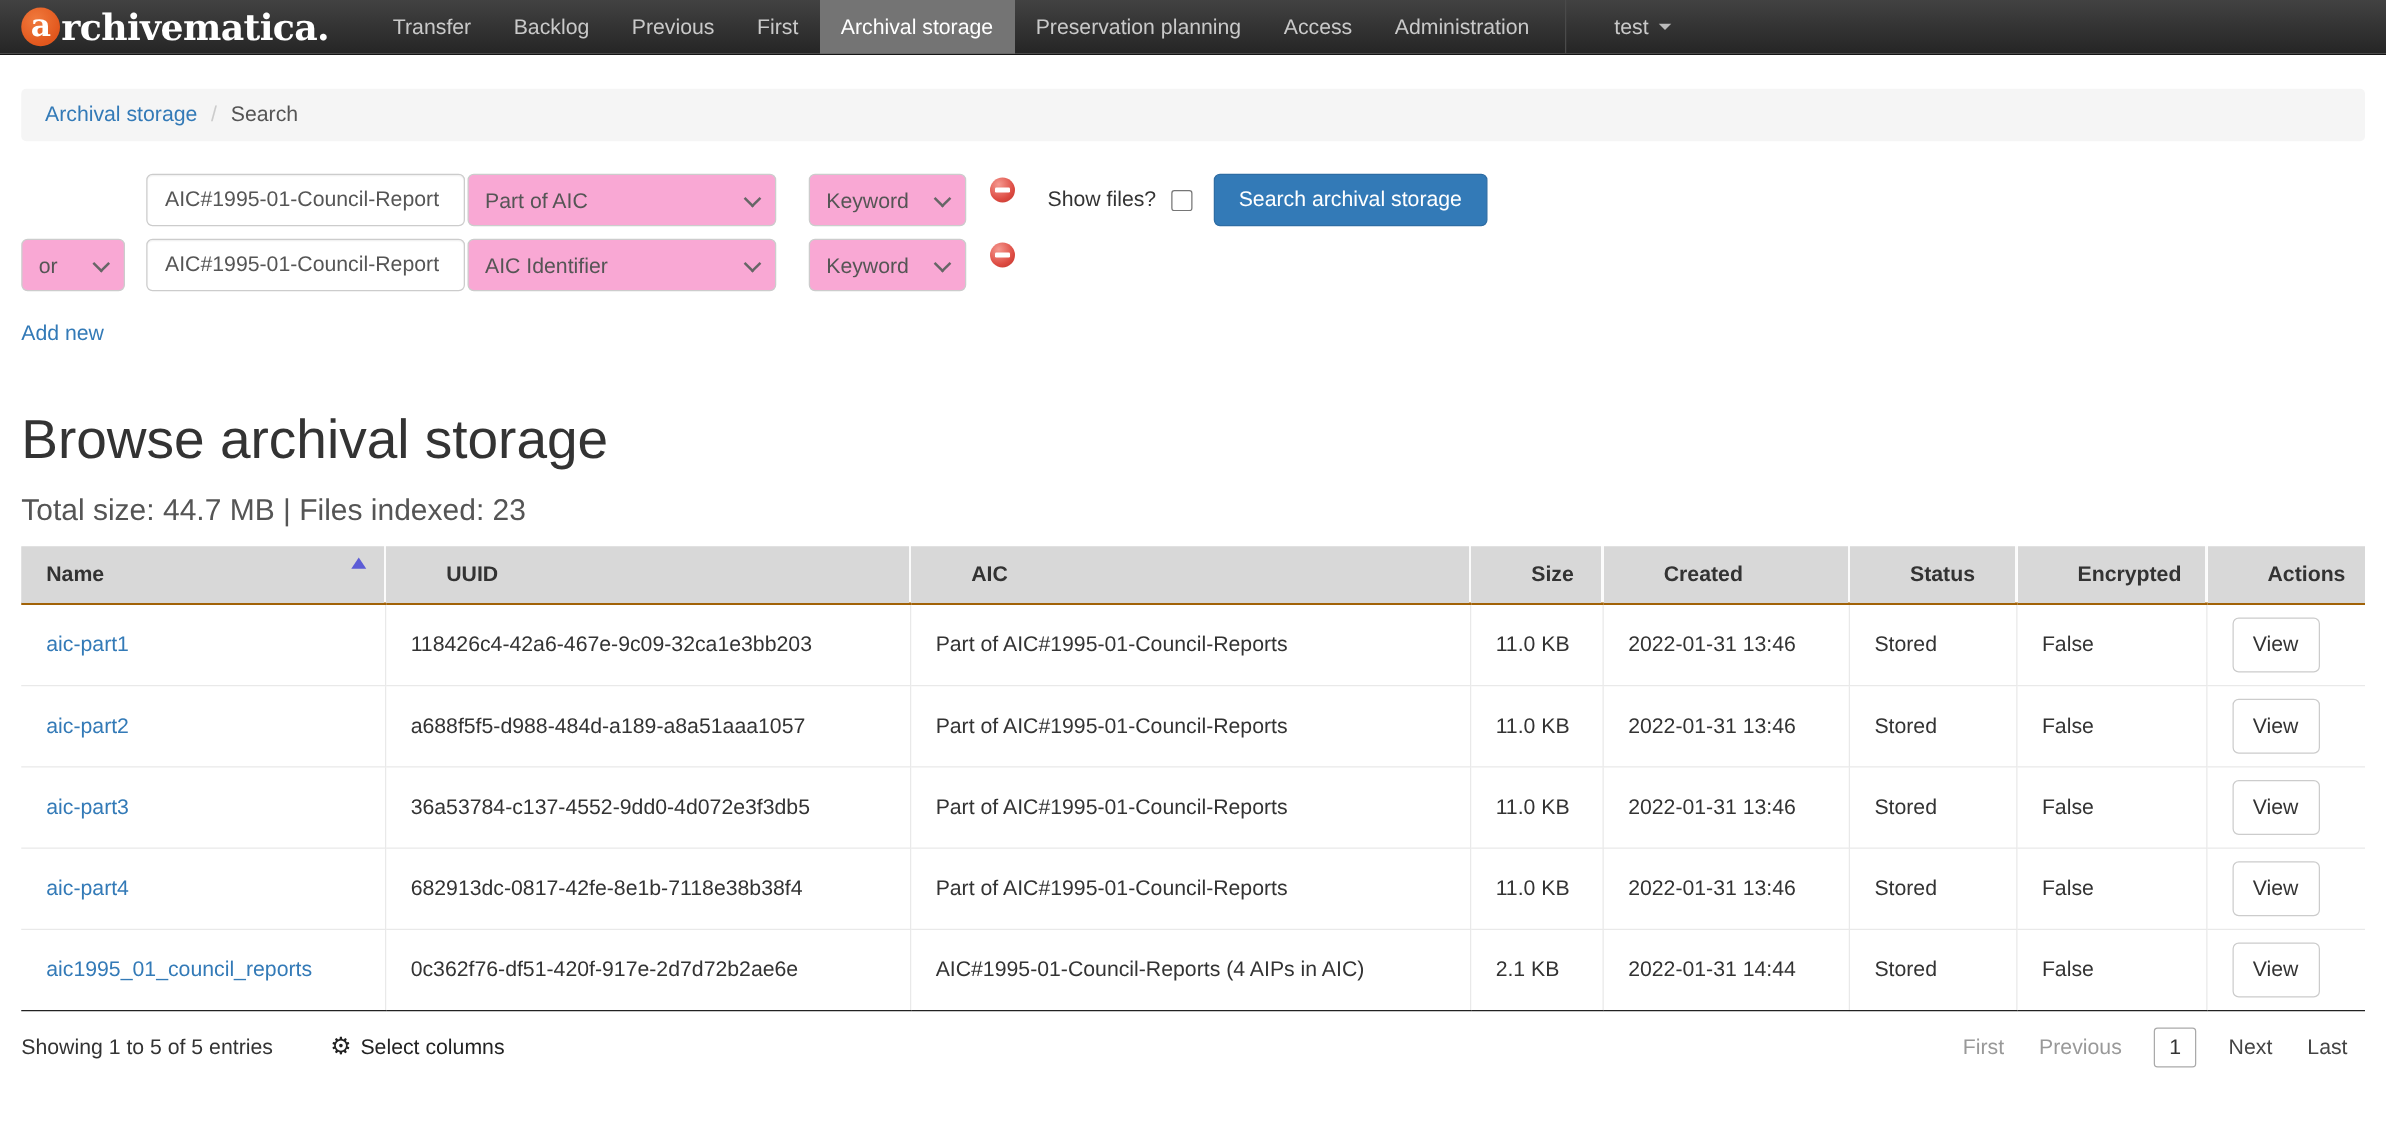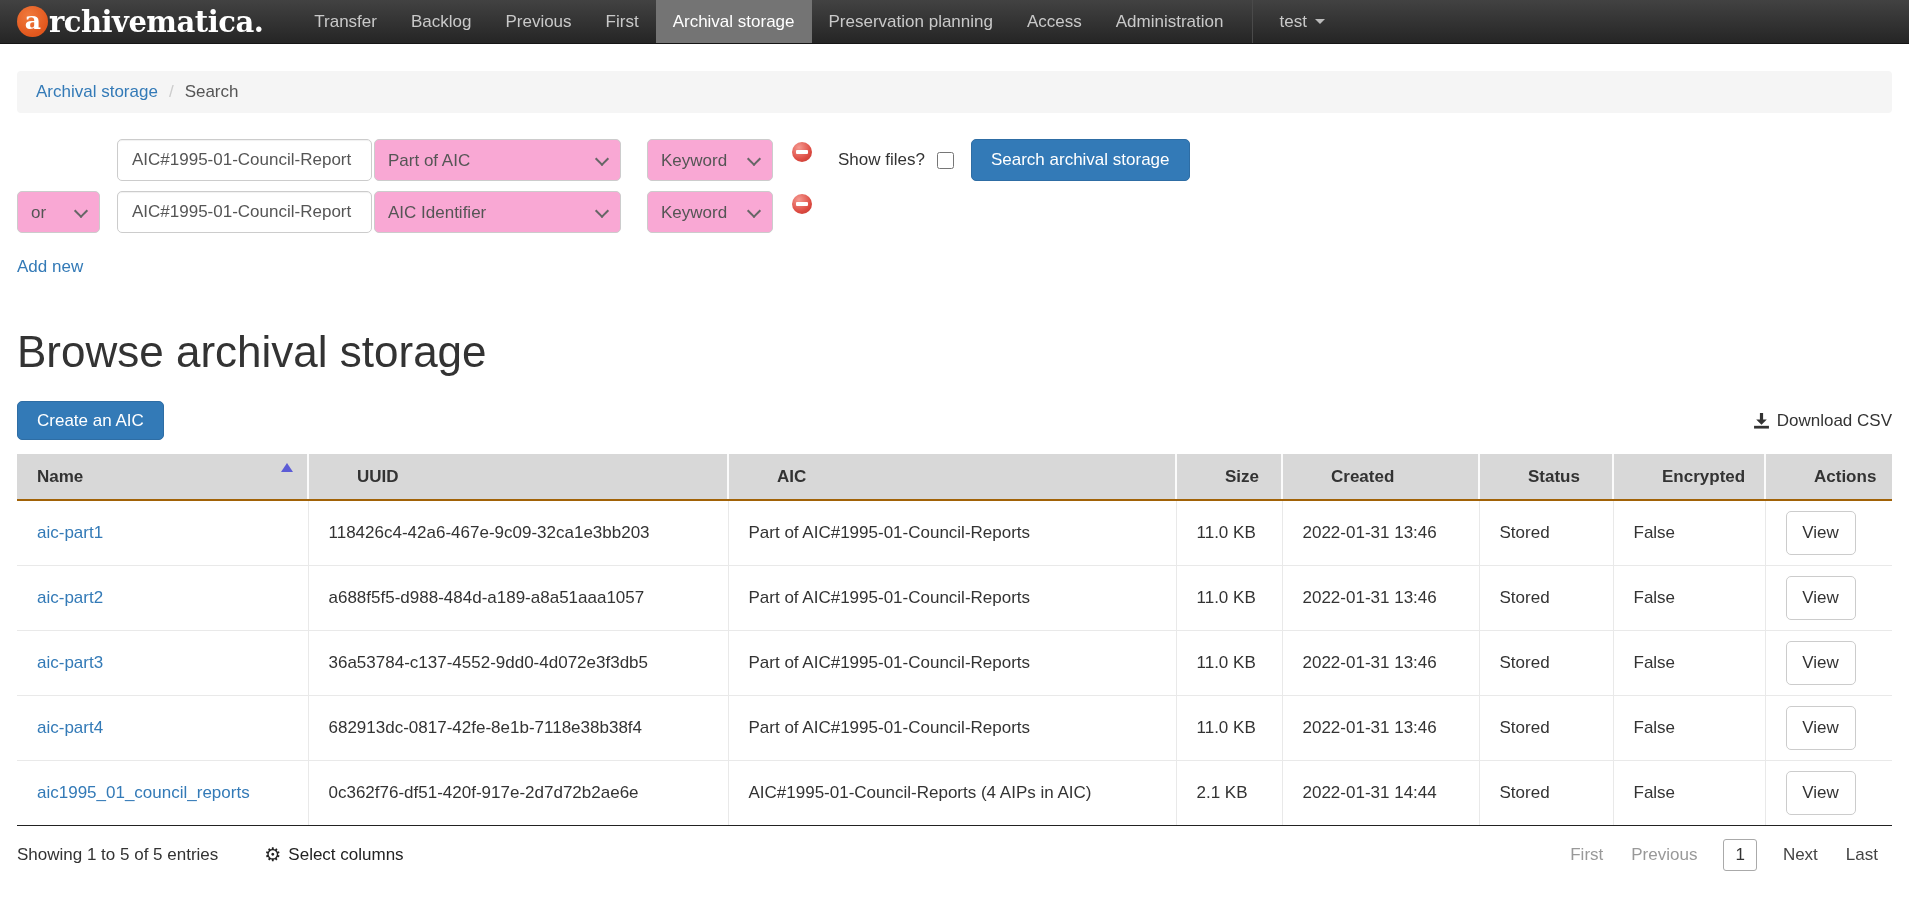--- a/index.html
+++ b/index.html
@@ -26,21 +26,21 @@
     display: inline-flex; align-items: center; justify-content: center;
     font-size: 25px; line-height: 1; padding-bottom: 3px; margin-right: 1px;
   }
   .nav-items { display: flex; list-style: none; margin-left: 22px; }
   .nav-item {
     display: flex; align-items: center; padding: 0 17px;
     color: #c9c9c9; cursor: pointer; white-space: nowrap;
   }
   .nav-item.active { background: #747474; color: #fff; }
   .nav-divider { width: 1px; background: #4a4a4a; margin-left: 12px; }
-  .nav-user { display: flex; align-items: center; padding: 0 26px; color: #c9c9c9; cursor: pointer; }
+  .nav-user { display: flex; align-items: center; padding: 0 38px; color: #c9c9c9; cursor: pointer; }
   .caret {
     display: inline-block; margin-left: 8px;
     border-top: 5px solid #bbb; border-left: 5px solid transparent; border-right: 5px solid transparent;
   }
 
   
   .breadcrumb {
     margin: 27px 17px 0; height: 42px; background: #f5f5f5; border-radius: 4px;
     display: flex; align-items: center; padding: 0 19px;
   }
@@ -220,31 +220,22 @@
       </select>
     </span>
     <span class="remove-icon"></span>
   </div>
 
   <a class="add-new">Add new</a>
 </div>
 
 <div class="browse">
   <h1 class="page-title">Browse archival storage</h1>
-
-  <div class="actions-row">
-    <button class="btn-primary btn-create">Create an AIC</button>
-    <a class="download-csv">
-      <svg width="17" height="17" viewBox="0 0 16 16" aria-hidden="true">
-        <path d="M6.5 1h3v6H13l-5 5-5-5h3.5z"></path>
-        <path d="M1 13h14v2.6H1z"></path>
-      </svg>
-      <span>Download CSV</span>
-    </a>
-  </div>
+  <div class="summary">Total size: 44.7 MB | Files indexed: 23</div>
+
 </div>
 
 <table class="results-table">
   <colgroup>
     <col class="col-name">
       <col class="col-uuid">
       <col class="col-aic">
       <col class="col-size">
     <col class="col-created">
       <col class="col-status">

